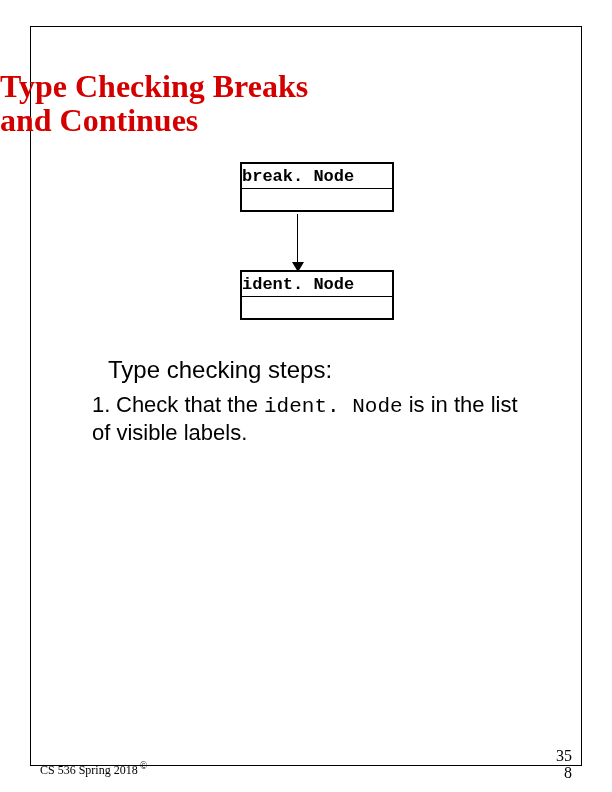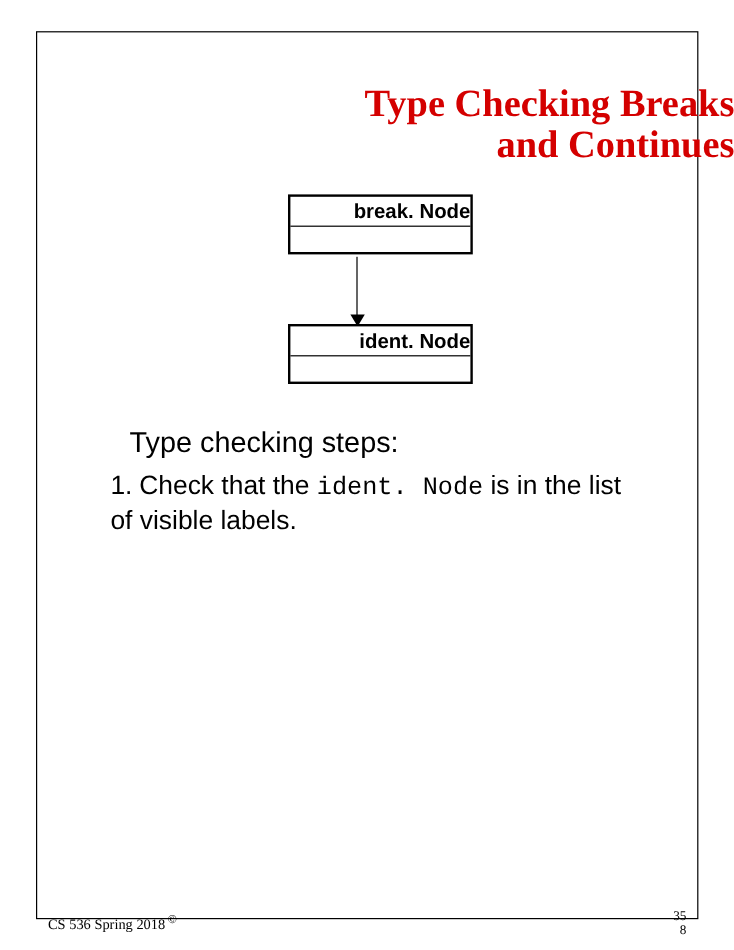--- a/index.html
+++ b/index.html
@@ -22,40 +22,40 @@
     top: 26px;
     width: 552px;
     height: 740px;
     border: 1.5px solid #000;
   }
   .title {
     position: absolute;
     top: 70px;
     left: 0;
     width: 612px;
-    text-align: right;
+    text-align: left;
     font-family: "Times New Roman", Times, serif;
     font-weight: bold;
     font-size: 32px;
     line-height: 1.05;
     color: #d40000;
   }
   .nodebox {
     position: absolute;
     left: 240px;
     width: 154px;
     height: 50px;
     border: 2px solid #000;
     background: #fff;
   }
   .nodebox .label {
-    font-family: Liberation Sans, sans-serif;
+    font-family: Liberation Mono, monospace;
     font-weight: bold;
     font-size: 17px;
-    text-align: right;
+    text-align: left;
     padding-top: 3px;
   }
   .nodebox .divider {
     position: absolute;
     left: 0;
     right: 0;
     top: 24px;
     height: 0;
     border-top: 1.5px solid #000;
   }
@@ -120,21 +120,21 @@
     bottom: 14px;
     font-family: "Times New Roman", Times, serif;
     font-size: 12px;
     color: #000;
   }
   .footer-right {
     position: absolute;
     right: 40px;
     bottom: 10px;
     font-family: "Times New Roman", Times, serif;
-    font-size: 11px;
+    font-size: 16px;
     text-align: right;
     line-height: 1.05;
     color: #000;
     margin-top: 37px;
   }
   .copyright {
     font-size: 10px;
     vertical-align: super;
     padding-left: 2px;
   }

